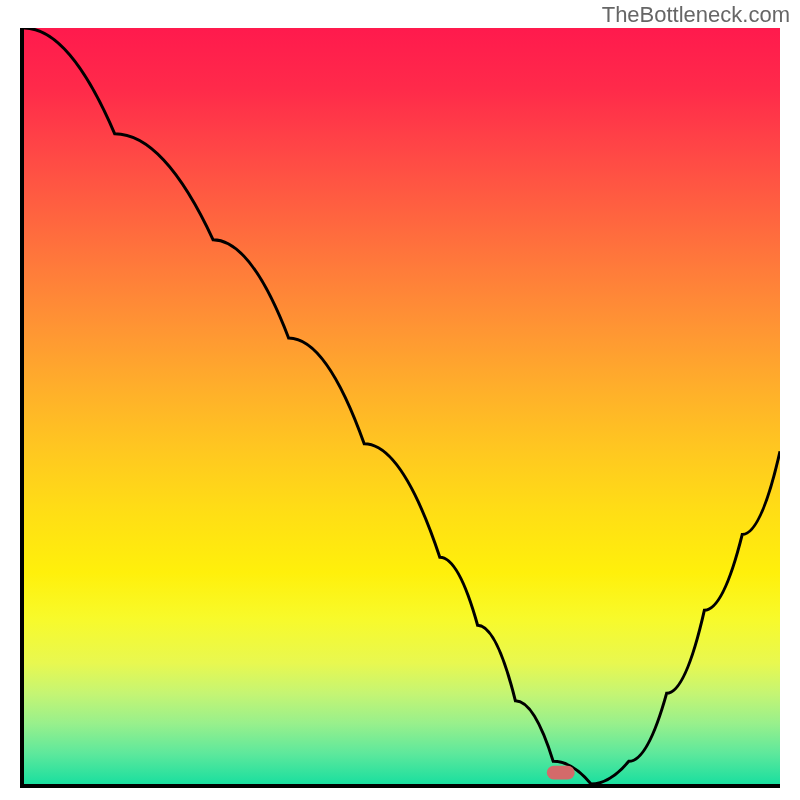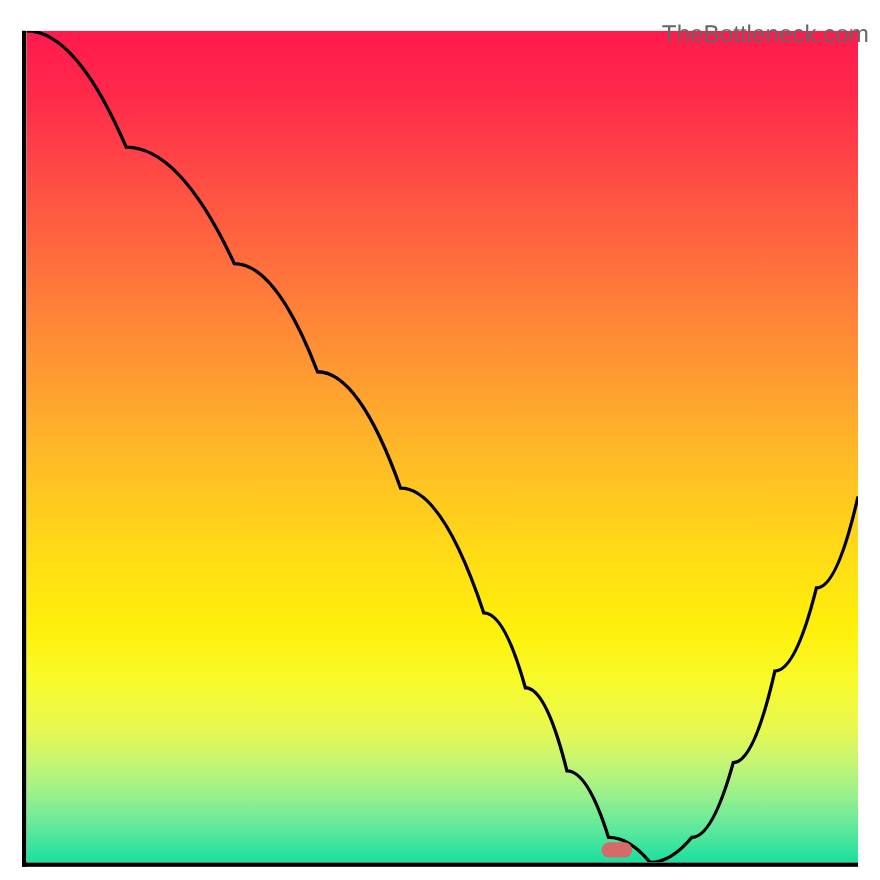--- a/index.html
+++ b/index.html
@@ -6,21 +6,21 @@
   body {
     width: 800px;
     height: 800px;
     background: #fff;
     position: relative;
     font-family: Arial, sans-serif;
     overflow: hidden;
   }
   .watermark {
     position: absolute;
-    top: 18px;
+    top: 2px;
     right: 10px;
     color: #666;
     font-size: 22px;
     font-weight: 500;
     z-index: 10;
   }
   .plot-area {
     position: absolute;
     left: 20px;
     top: 28px;

